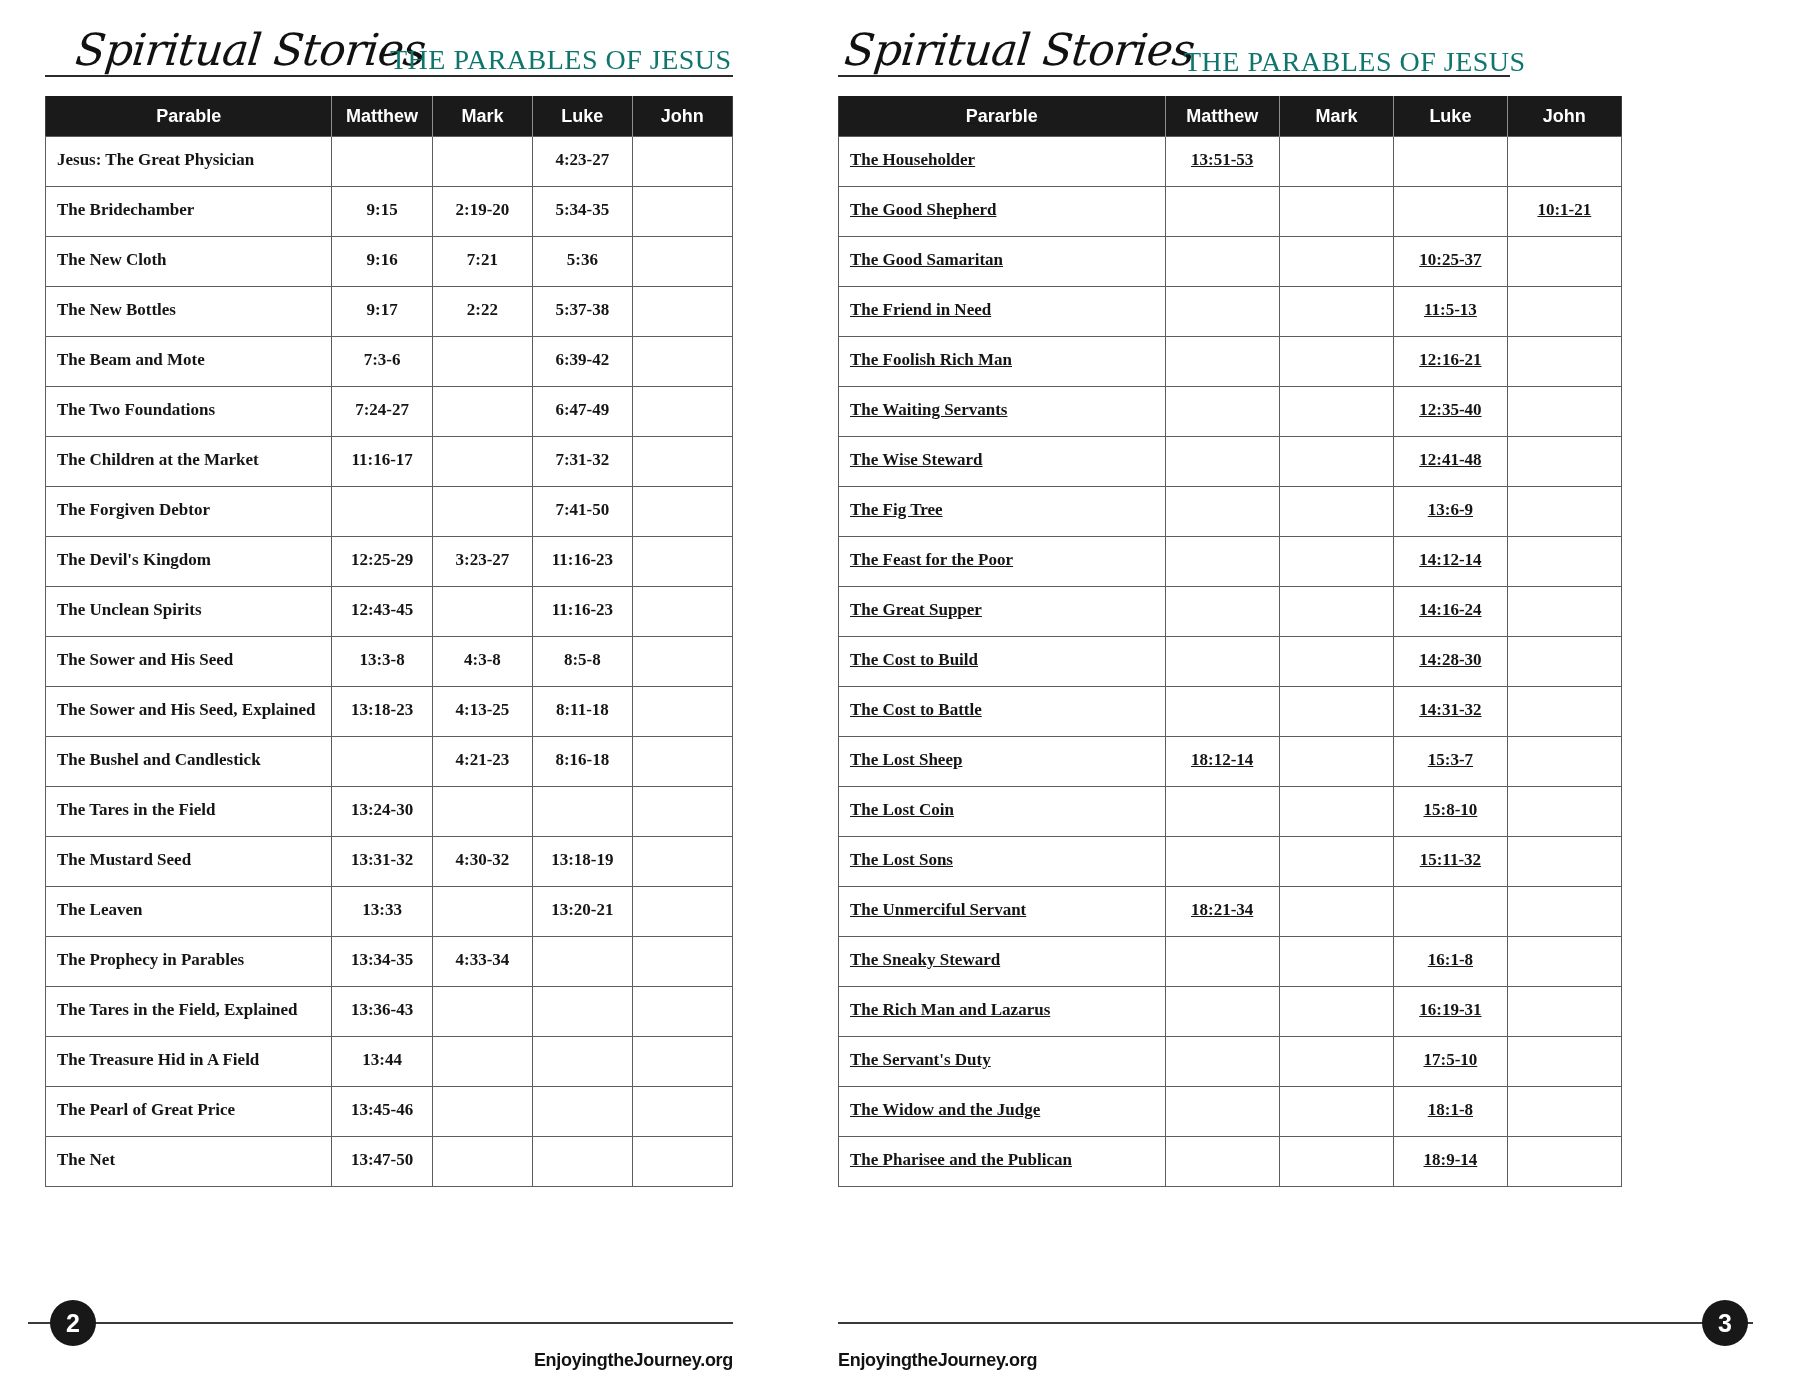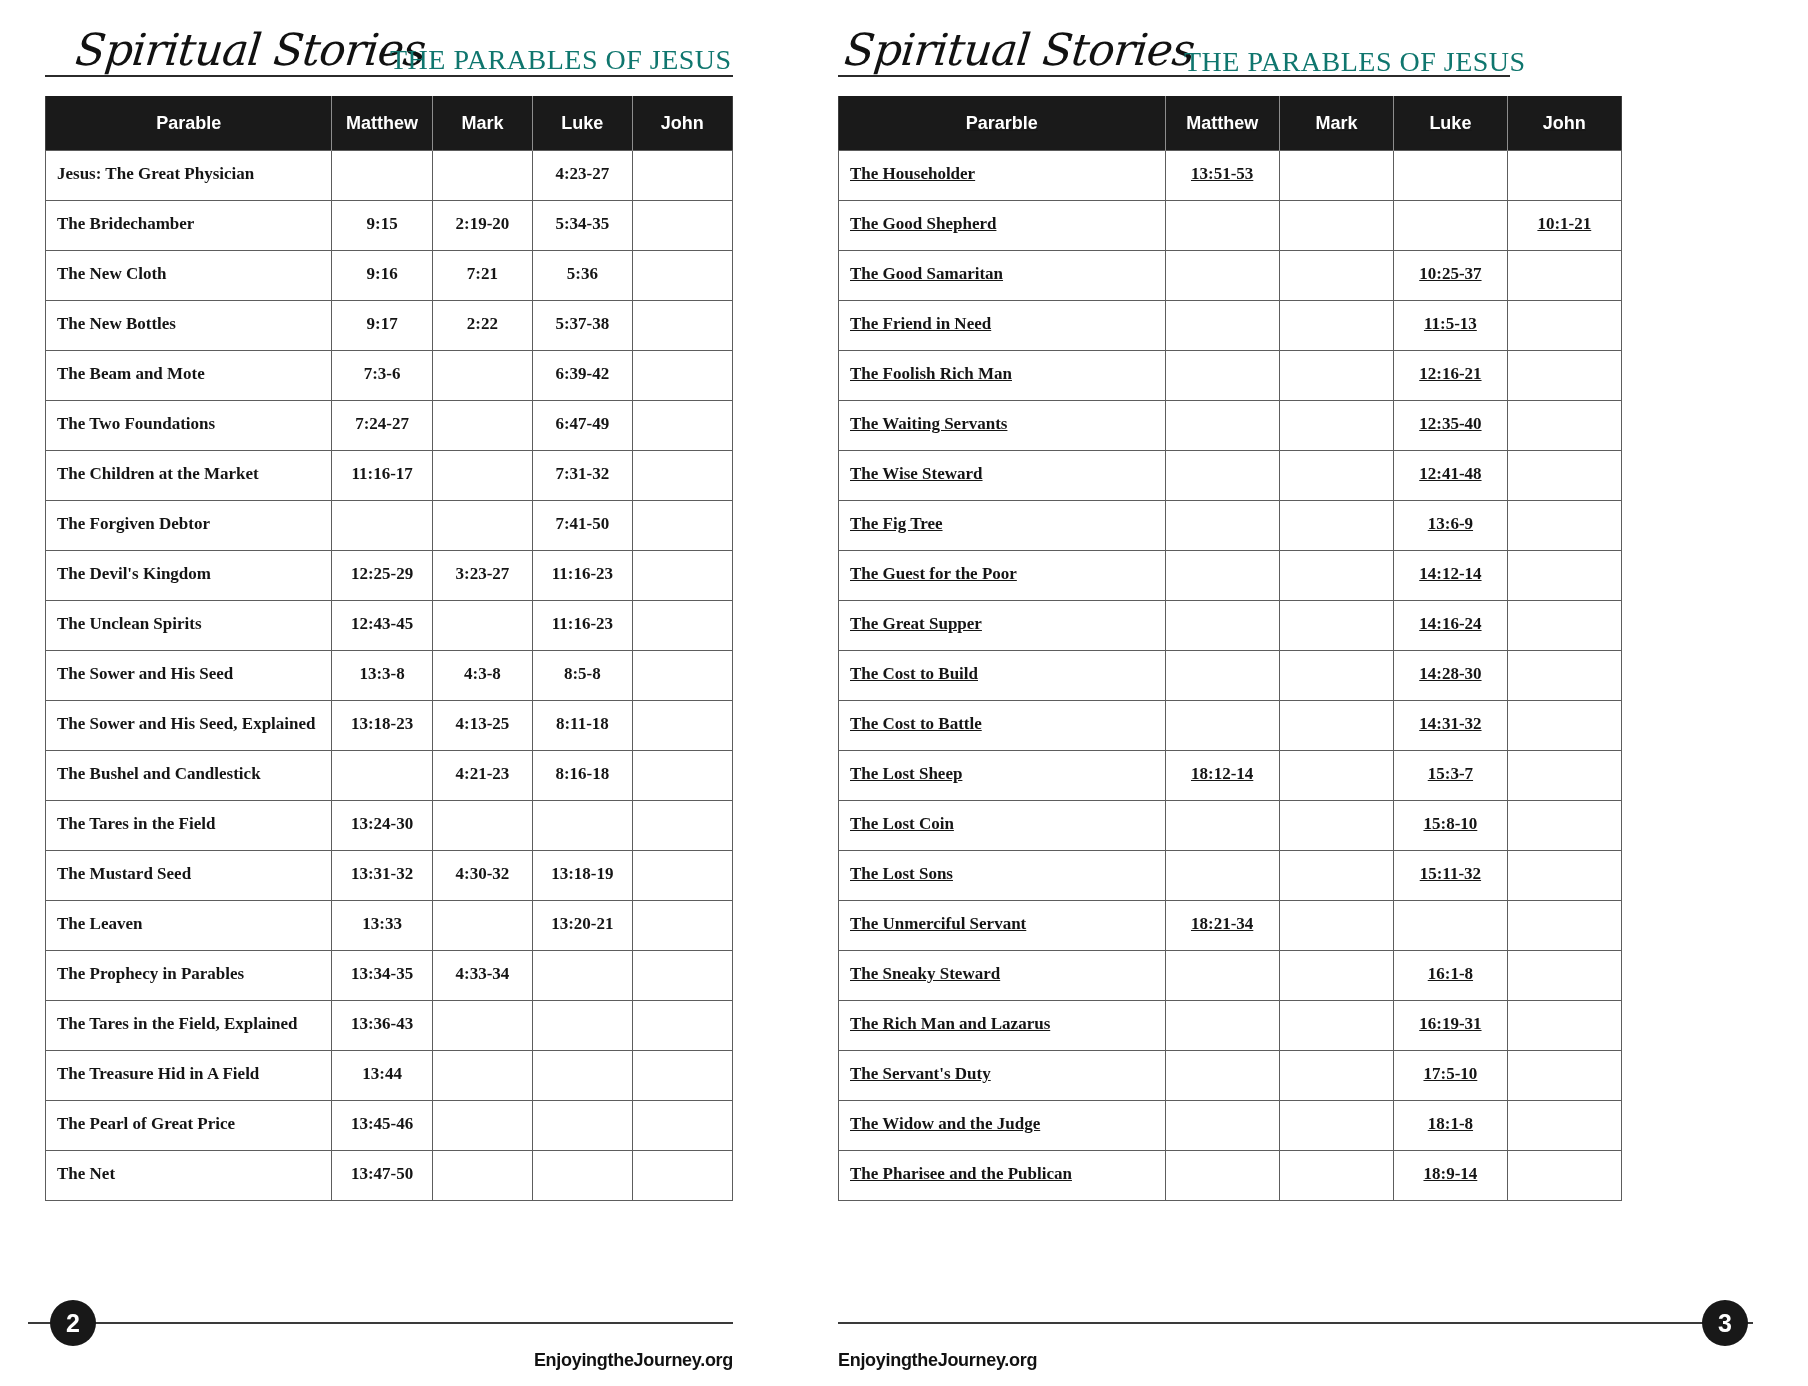--- a/index.html
+++ b/index.html
@@ -20,21 +20,21 @@
   }
   .header-rule{height:2px;background:#2b2b2b;}
   
   table.parables{
     border-collapse:collapse;table-layout:fixed;
     font-family:"Liberation Serif", serif;
   }
   table.parables th{
     background:var(--header-bg,#1a1a1a);color:var(--header-text,#ffffff);
     font-family:"Liberation Sans", sans-serif;font-weight:bold;font-size:18px;
-    height:36px;text-align:center;border-left:1px solid #8d8d8d;padding:9px;
+    height:36px;text-align:center;border-left:1px solid #8d8d8d;padding:2px;
   }
   table.parables th:first-child{border-left:none;}
   table.parables td{
     height:45px;border:1px solid #5d5d5d;font-weight:bold;font-size:17px;
     color:#151515;text-align:center;padding:0 4px 4px 4px;vertical-align:middle;
     white-space:nowrap;overflow:hidden;
   }
   table.parables td.parable-cell{text-align:left;padding-left:11px;}
   table.parables{border:1px solid #3f3f3f;border-top:none;}
   
@@ -306,21 +306,21 @@
           <td class="ref-cell"></td>
         </tr>
         <tr>
           <td class="parable-cell">The Fig Tree</td>
           <td class="ref-cell"></td>
           <td class="ref-cell"></td>
           <td class="ref-cell">13:6-9</td>
           <td class="ref-cell"></td>
         </tr>
         <tr>
-          <td class="parable-cell">The Guest for the Poor</td>
+          <td class="parable-cell">The Feast for the Poor</td>
           <td class="ref-cell"></td>
           <td class="ref-cell"></td>
           <td class="ref-cell">14:12-14</td>
           <td class="ref-cell"></td>
         </tr>
         <tr>
           <td class="parable-cell">The Great Supper</td>
           <td class="ref-cell"></td>
           <td class="ref-cell"></td>
           <td class="ref-cell">14:16-24</td>

